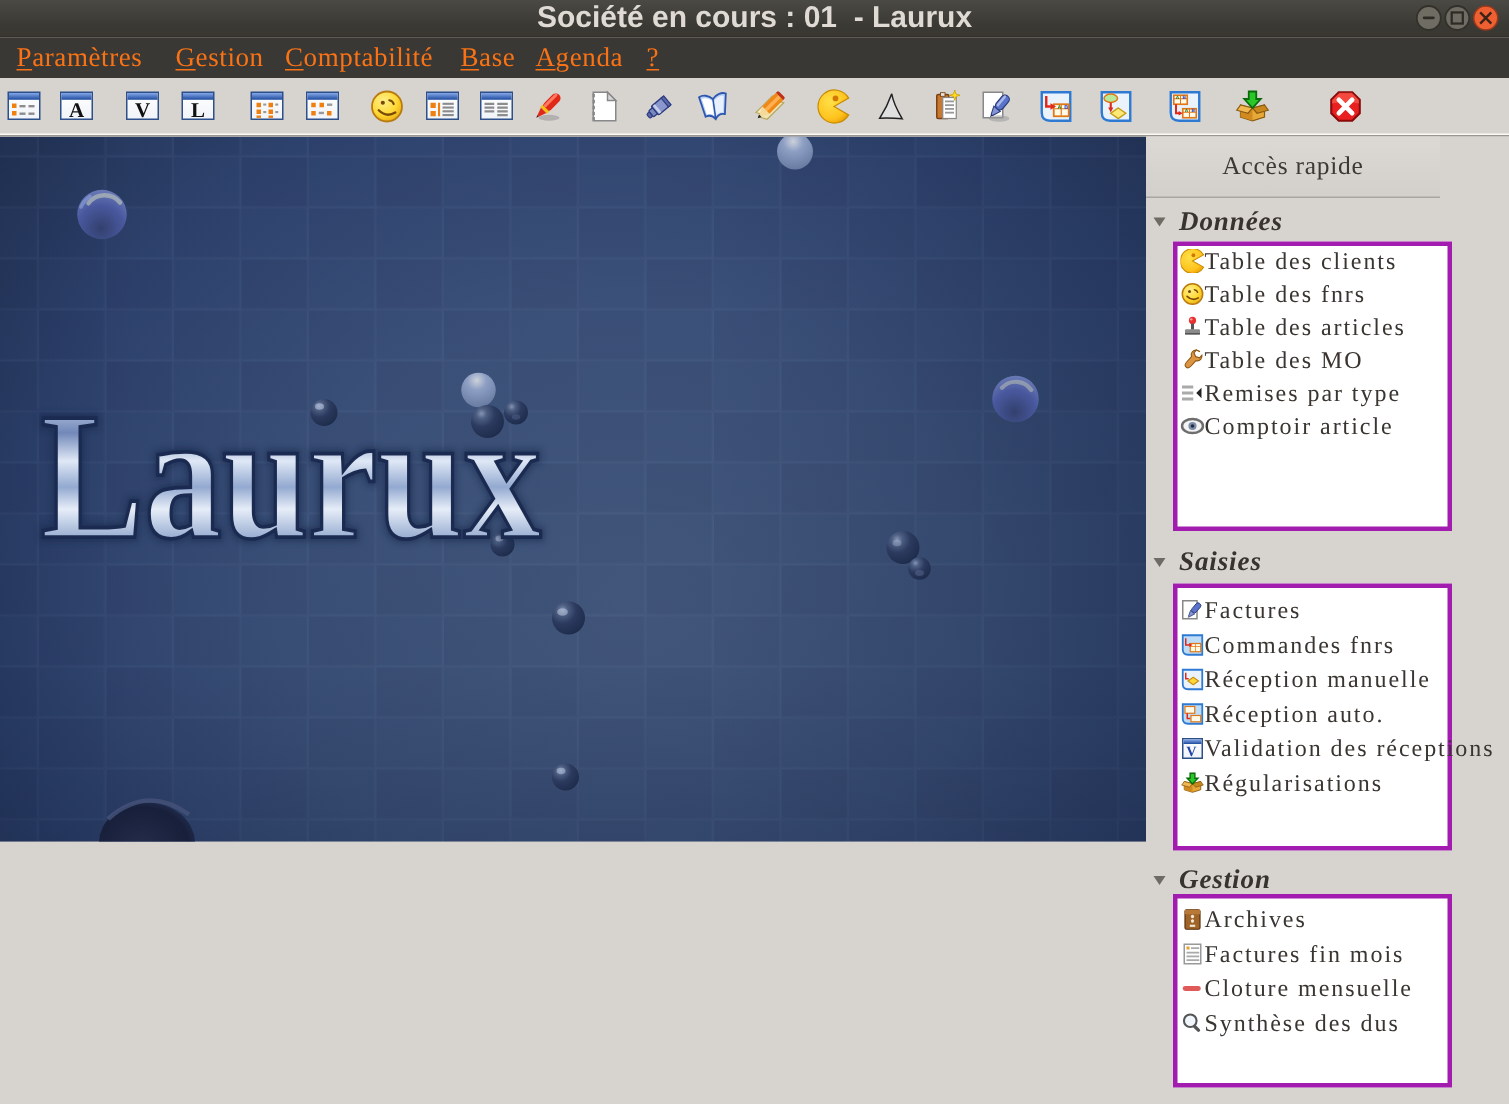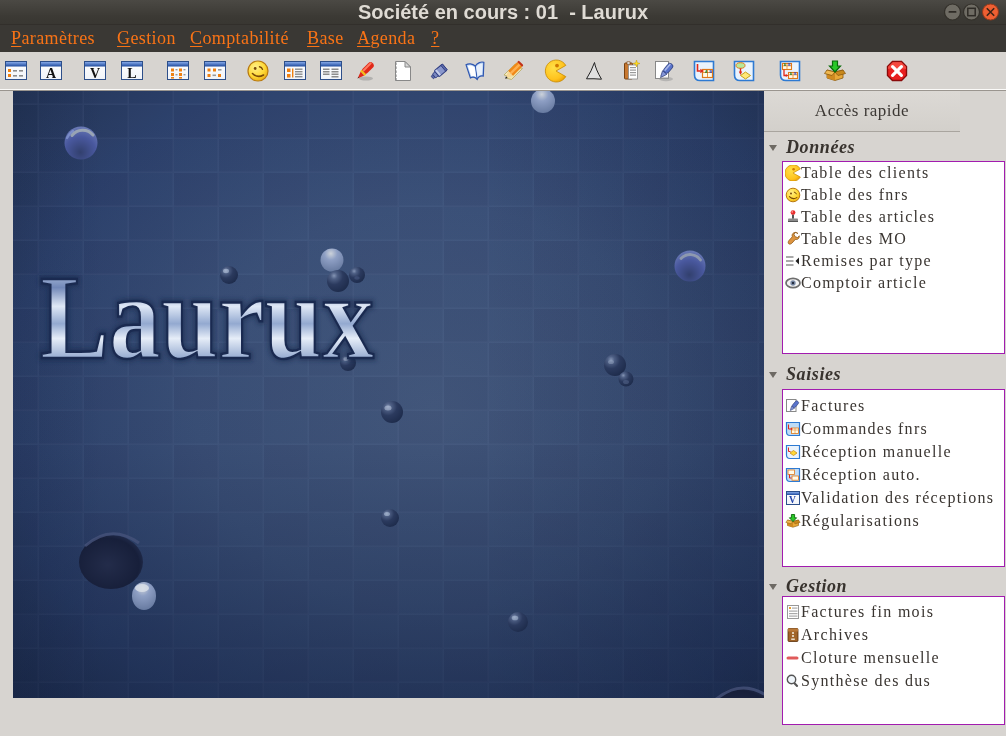--- a/index.html
+++ b/index.html
@@ -14,33 +14,33 @@
   .winbtns{position:absolute;right:6px;top:3px;}
   .menubar{position:absolute;left:0;top:25px;width:1006px;height:27px;
     background:#3a3834;}
   .menu{position:absolute;top:0;height:27px;line-height:27px;font-size:18px;letter-spacing:0.4px;
     color:#f97316;white-space:pre;}
   .menu u{text-decoration:underline;text-underline-offset:2px;}
   .toolbar{position:absolute;left:0;top:52px;width:1006px;height:37px;
     background:#d7d4d0;border-bottom:1px solid #fbfaf8;}
   .toolbar:after{content:"";position:absolute;left:0;bottom:-2px;width:1006px;height:1px;background:#9a958f;}
   .ticon{position:absolute;top:7px;width:24px;height:24px;}
-  .main{position:absolute;left:13px;top:91px;width:764px;height:607px;overflow:hidden;}
+  .main{position:absolute;left:0;top:91px;width:764px;height:470px;overflow:hidden;}
   .sidebar{position:absolute;left:764px;top:91px;width:242px;height:645px;
     background:#d7d4d0;}
   .qabtn{position:absolute;left:0px;top:0px;width:196px;height:41px;
     background:linear-gradient(#dcd9d5,#d3d0cb);
     border-bottom:1px solid #a9a59f;box-sizing:border-box;
     text-align:center;line-height:40px;font-size:17px;letter-spacing:0.5px;color:#3c3834;}
   .sechdr{position:absolute;left:5px;font-size:18px;letter-spacing:0.6px;font-weight:bold;color:#38332e;font-style:italic;}
   .tri{display:inline-block;width:0;height:0;border-left:4.5px solid transparent;
     border-right:4.5px solid transparent;border-top:6px solid #6e6a64;
     margin-right:9px;vertical-align:2px;}
-  .lbox{position:absolute;left:18px;width:223px;background:#fff;
-    border:1px solid #a21caf;box-sizing:border-box;}
+  .lbox{position:absolute;left:18px;width:186px;background:#fff;
+    border:3px solid #a21caf;box-sizing:border-box;}
   .row{height:22px;line-height:22px;font-size:16px;letter-spacing:1.3px;color:#3a3531;padding-left:2px;white-space:nowrap;}
   .row svg{vertical-align:-3px;}
   #box1{padding-top:0 !important;}
   #box2 .row,#box3 .row{height:23px;line-height:23px;}
 </style>
 </head>
 <body>
   <div class="titlebar">
     <div class="title">Société en cours : 01&nbsp; - Laurux</div>
     <svg class="winbtns" width="56" height="18" viewBox="0 0 56 18">
@@ -470,37 +470,37 @@
           <path d="M2.5 7 L8 8.4 L13.5 7 L13.5 12.5 L8 14.2 L2.5 12.5 Z" fill="#e8a838" stroke="#8a5a10" stroke-width="0.6"></path>
           <path d="M2.5 7 L8 8.4 L8 14.2 L2.5 12.5 Z" fill="#d08a20"></path>
           <path d="M2.5 7 L0.8 9.4 L6 10.8 L8 8.4 Z" fill="#f0b850" stroke="#8a5a10" stroke-width="0.5"></path>
           <path d="M13.5 7 L15.2 9.4 L10 10.8 L8 8.4 Z" fill="#c8881c" stroke="#8a5a10" stroke-width="0.5"></path>
           <path d="M6.4 1.5 H9.6 V4.8 H11.6 L8 8.6 L4.4 4.8 H6.4 Z" fill="#28c828" stroke="#0a6a0a" stroke-width="0.9"></path>
         </svg>Régularisations</div>
     </div>
     <div class="sechdr" style="top:485px"><span class="tri"></span>Gestion</div>
     <div class="lbox" style="top:505px;height:129px;padding-top:2.5px" id="box3">
       <div class="row"><svg width="16" height="16" viewBox="0 0 16 16">
+          <rect x="3" y="1.5" width="10" height="13" rx="1" fill="#a06428" stroke="#5a300a" stroke-width="0.8"></rect>
+          <rect x="3" y="1.5" width="10" height="3" fill="#b87838"></rect>
+          <circle cx="8" cy="6" r="1.1" fill="#f0e8d8"></circle>
+          <circle cx="8" cy="9" r="1.1" fill="#f0e8d8"></circle>
+          <rect x="6.2" y="11.5" width="3.6" height="1.4" fill="#f0e8d8"></rect>
+        </svg>Archives</div>
+      <div class="row"><svg width="16" height="16" viewBox="0 0 16 16">
           <rect x="2.5" y="1.5" width="11" height="13" fill="#fff" stroke="#999"></rect>
           <rect x="4" y="3" width="2" height="2" fill="#e8a030"></rect>
           <g fill="#aaa">
             <rect x="7" y="3.5" width="5.5" height="1.2"></rect>
             <rect x="4" y="6.5" width="8.5" height="1.2"></rect>
             <rect x="4" y="9" width="8.5" height="1.2"></rect>
             <rect x="4" y="11.5" width="8.5" height="1.2"></rect>
           </g>
         </svg>Factures fin mois</div>
       <div class="row"><svg width="16" height="16" viewBox="0 0 16 16">
-          <rect x="3" y="1.5" width="10" height="13" rx="1" fill="#a06428" stroke="#5a300a" stroke-width="0.8"></rect>
-          <rect x="3" y="1.5" width="10" height="3" fill="#b87838"></rect>
-          <circle cx="8" cy="6" r="1.1" fill="#f0e8d8"></circle>
-          <circle cx="8" cy="9" r="1.1" fill="#f0e8d8"></circle>
-          <rect x="6.2" y="11.5" width="3.6" height="1.4" fill="#f0e8d8"></rect>
-        </svg>Archives</div>
-      <div class="row"><svg width="16" height="16" viewBox="0 0 16 16">
           <rect x="1.5" y="6.4" width="12" height="3.2" rx="1.6" fill="#e05a5a"></rect>
         </svg>Cloture mensuelle</div>
       <div class="row"><svg width="16" height="16" viewBox="0 0 16 16">
           <circle cx="6.5" cy="6.5" r="4.2" fill="#eaf2fa" fill-opacity="0.7" stroke="#555" stroke-width="1.4"></circle>
           <rect x="9.6" y="8.9" width="5.5" height="2.2" rx="0.9" transform="rotate(45 9.6 8.9)" fill="#555"></rect>
         </svg>Synthèse des dus</div>
     </div>
   </div>
 
 </body></html>

